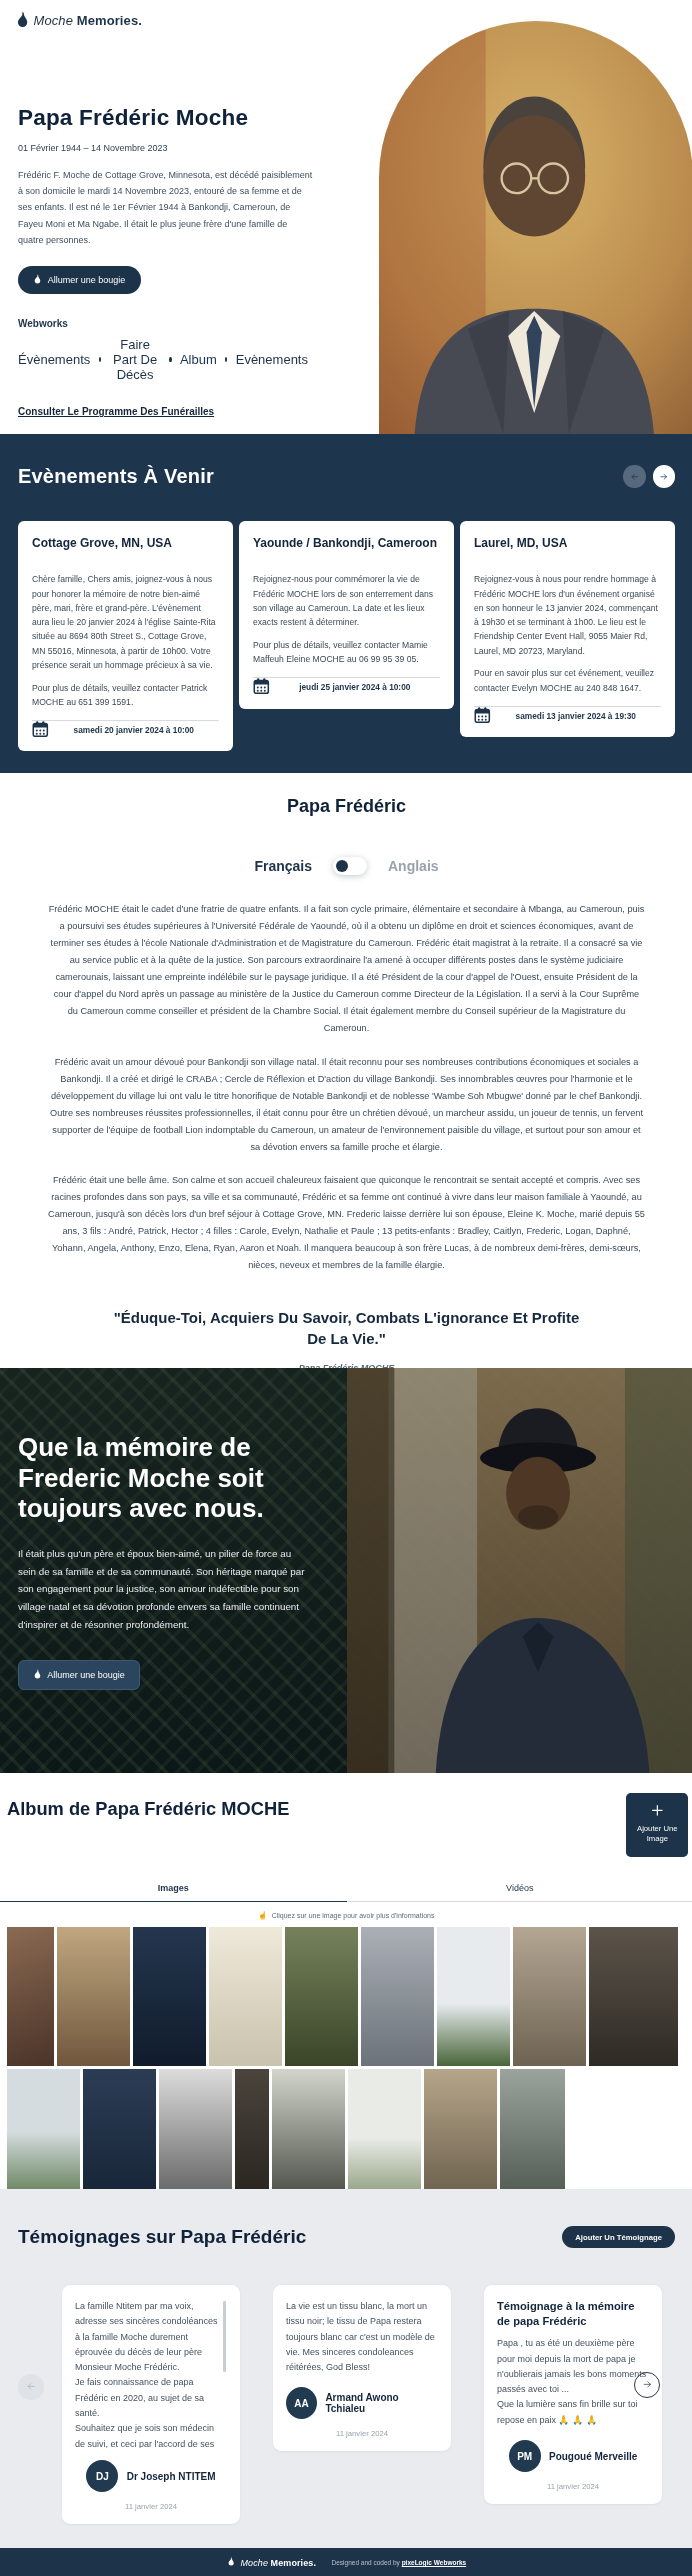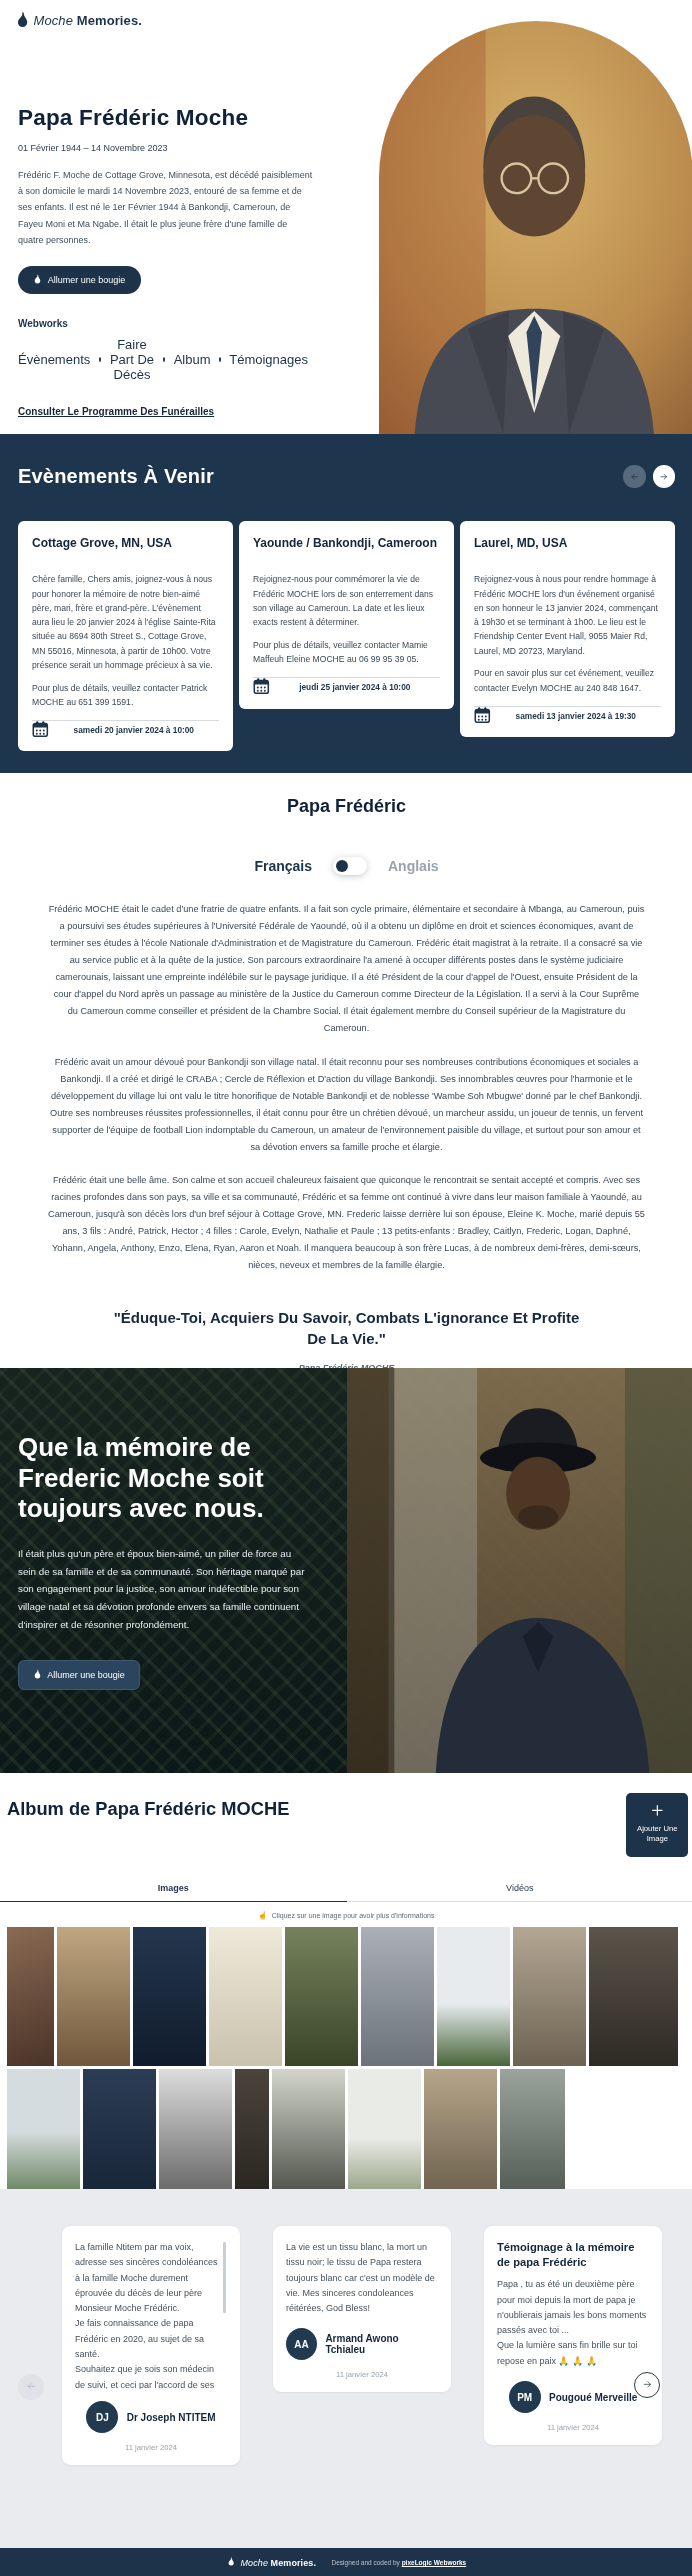--- a/index.html
+++ b/index.html
@@ -183,21 +183,21 @@
       </button>
       <div class="explore">
         <div class="explore-label">Webworks</div>
         <nav class="explore-nav">
           <a>Évènements</a>
           <span class="dot-sep"></span>
           <a>Faire Part De Décès</a>
           <span class="dot-sep"></span>
           <a>Album</a>
           <span class="dot-sep"></span>
-          <a>Témoignages</a>
+          <a>Evènements</a>
         </nav>
       </div>
       <a class="program-link">Consulter Le Programme Des Funérailles</a>
     </div>
 
     <div class="portrait">
       <svg viewBox="0 0 530 698" preserveAspectRatio="xMidYMid slice">
         <defs>
           <radialGradient id="pg" cx="50%" cy="35%" r="85%">
             <stop offset="0%" stop-color="#d9b36a"></stop>
@@ -415,20 +415,24 @@
         <div class="ph t-n"></div>
         <div class="ph t-o"></div>
         <div class="ph t-p"></div>
         <div class="ph t-q"></div>
       </div>
 
     </div>
   </section>
 
   <section class="testimonials">
+    <div class="t-head">
+      <h2 class="t-title">Témoignages sur Papa Frédéric</h2>
+      <button class="btn-add-testimony">Ajouter Un Témoignage</button>
+    </div>
     <div class="t-row">
       <div class="t-card">
         <div class="t-text-scroll">
           <p class="t-text">La famille Ntitem par ma voix, adresse ses sincères condoléances à la famille Moche durement éprouvée du décès de leur père Monsieur Moche Frédéric.
 Je fais connaissance de papa Frédéric en 2020, au sujet de sa santé.
 Souhaitez que je sois son médecin de suivi, et ceci par l'accord de ses enfants. Notamment sa fille Nathalie, Evelyne,et De Patrick. Car, ce souhait m'avait permis de connaître papa Frédéric.</p>
           <div class="fake-scroll"></div>
         </div>
         <div class="t-author">
           <div class="t-avatar">DJ</div>

